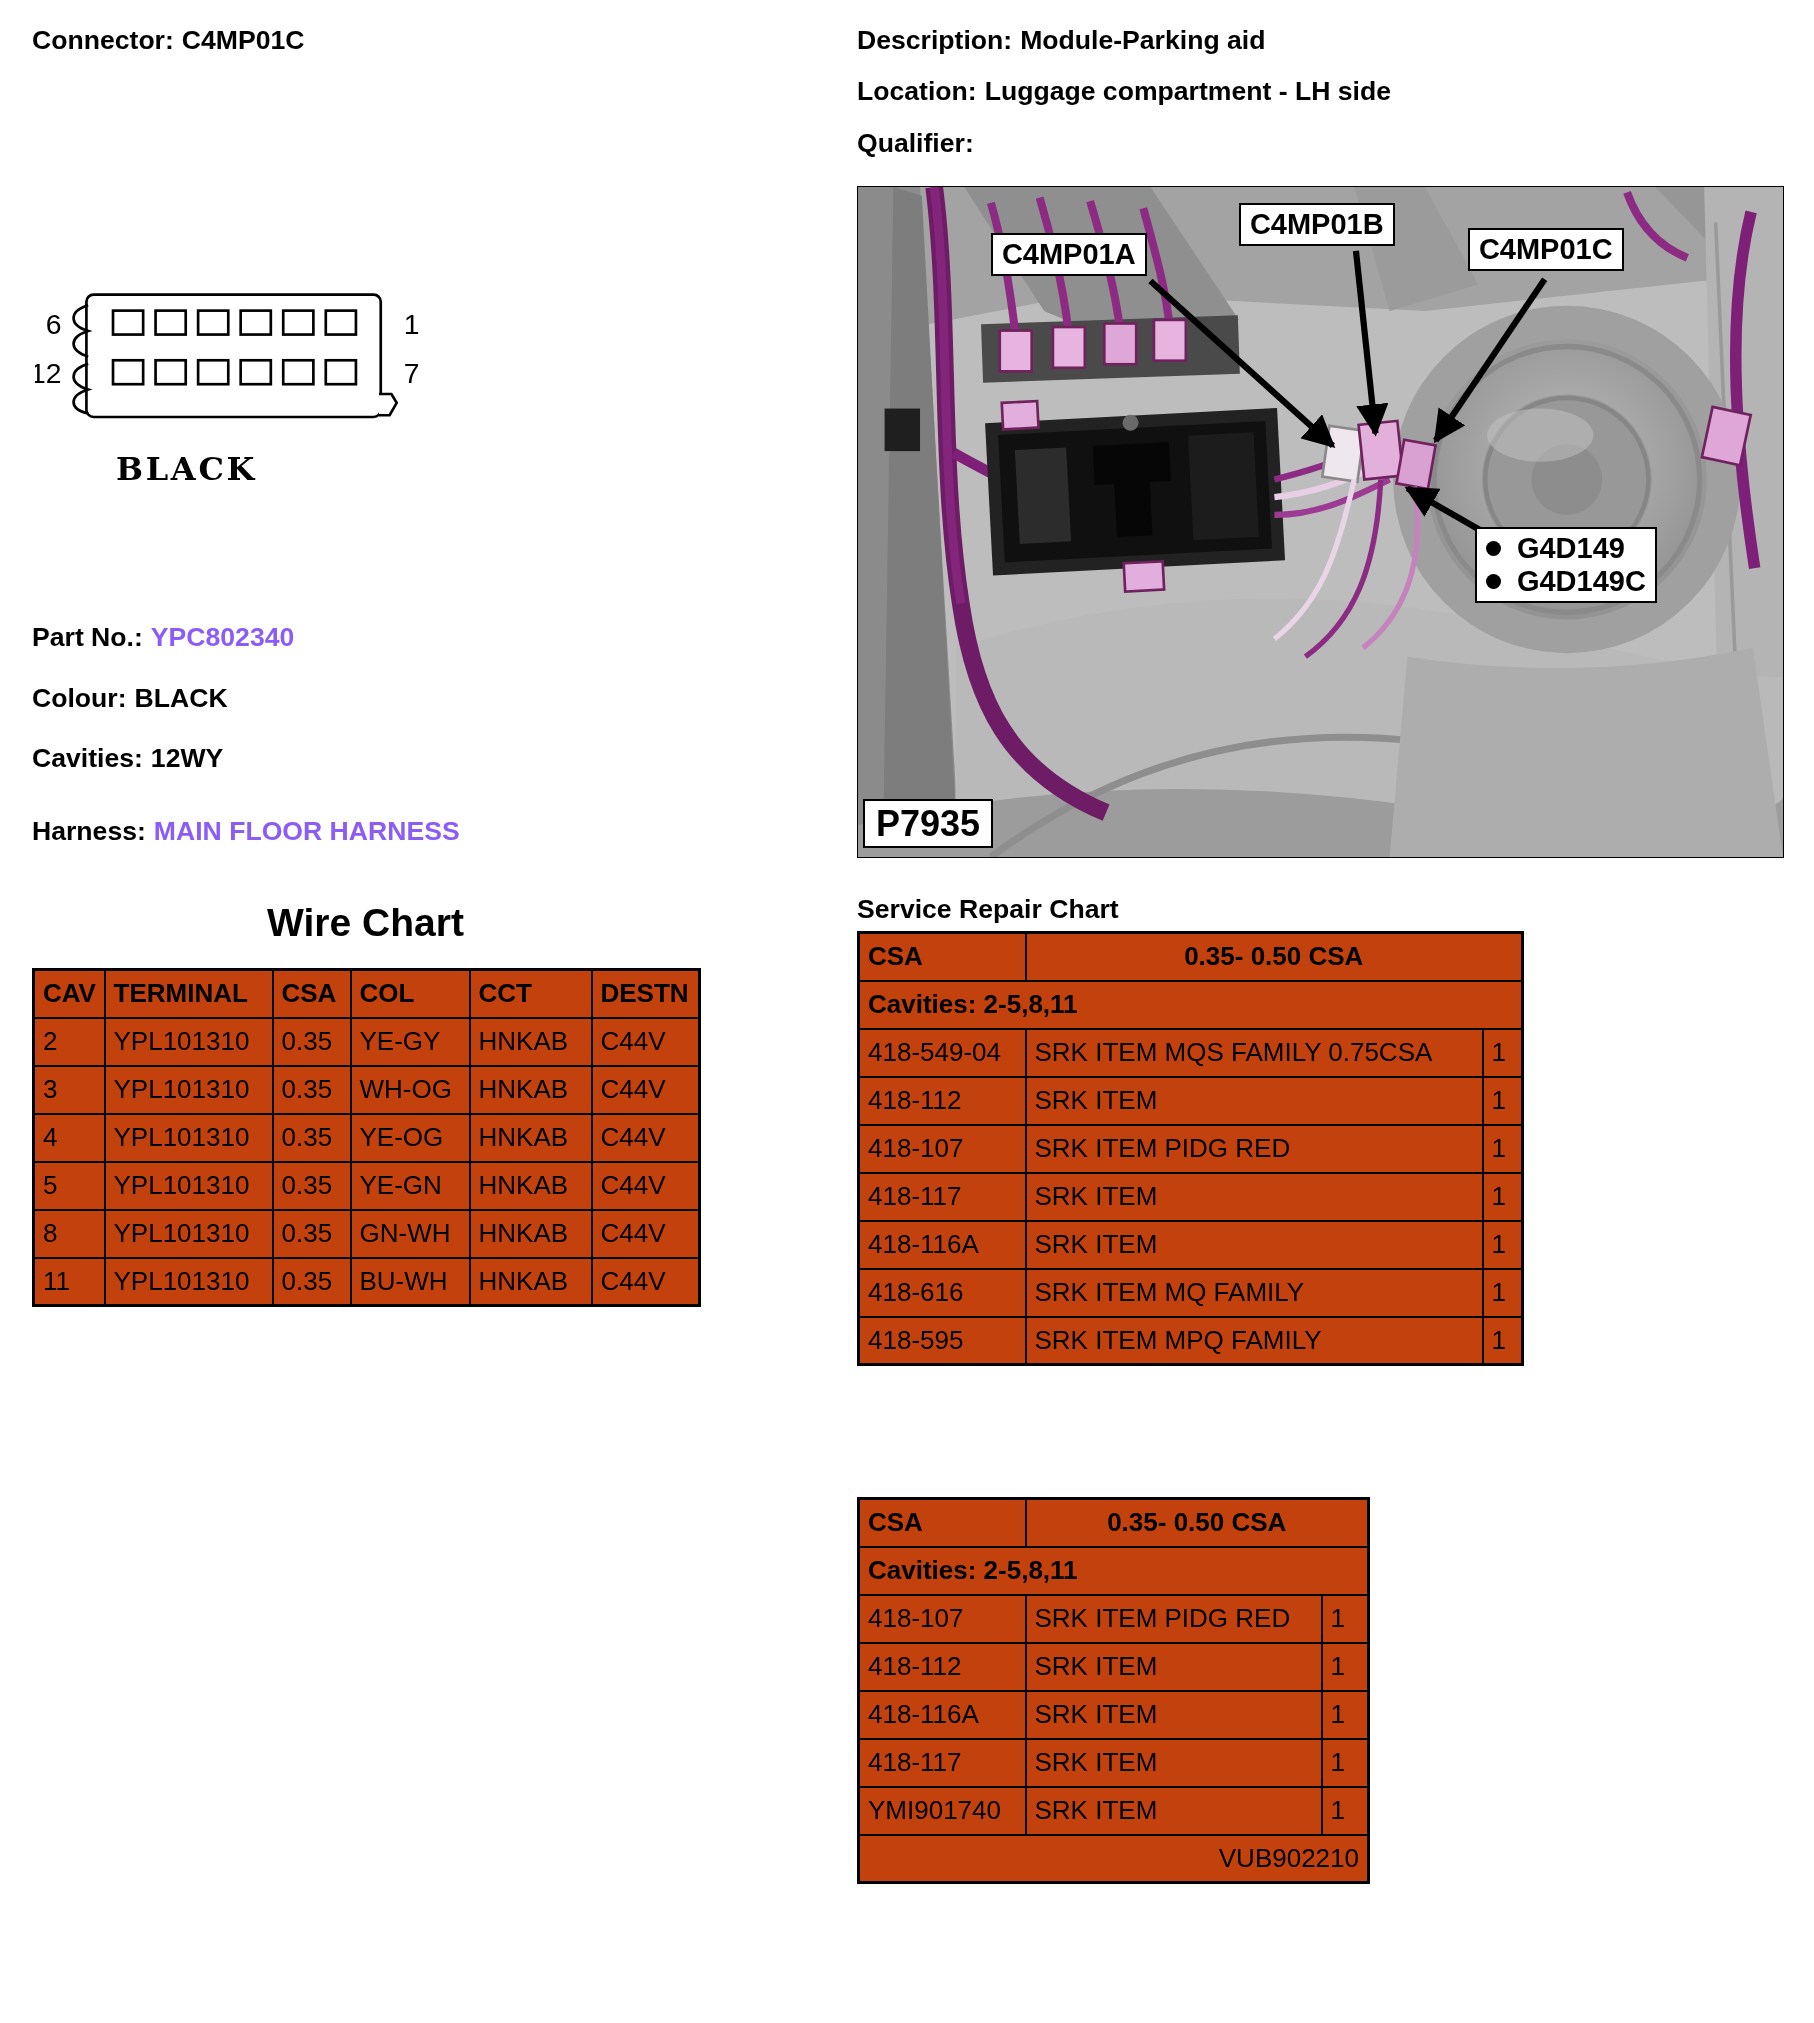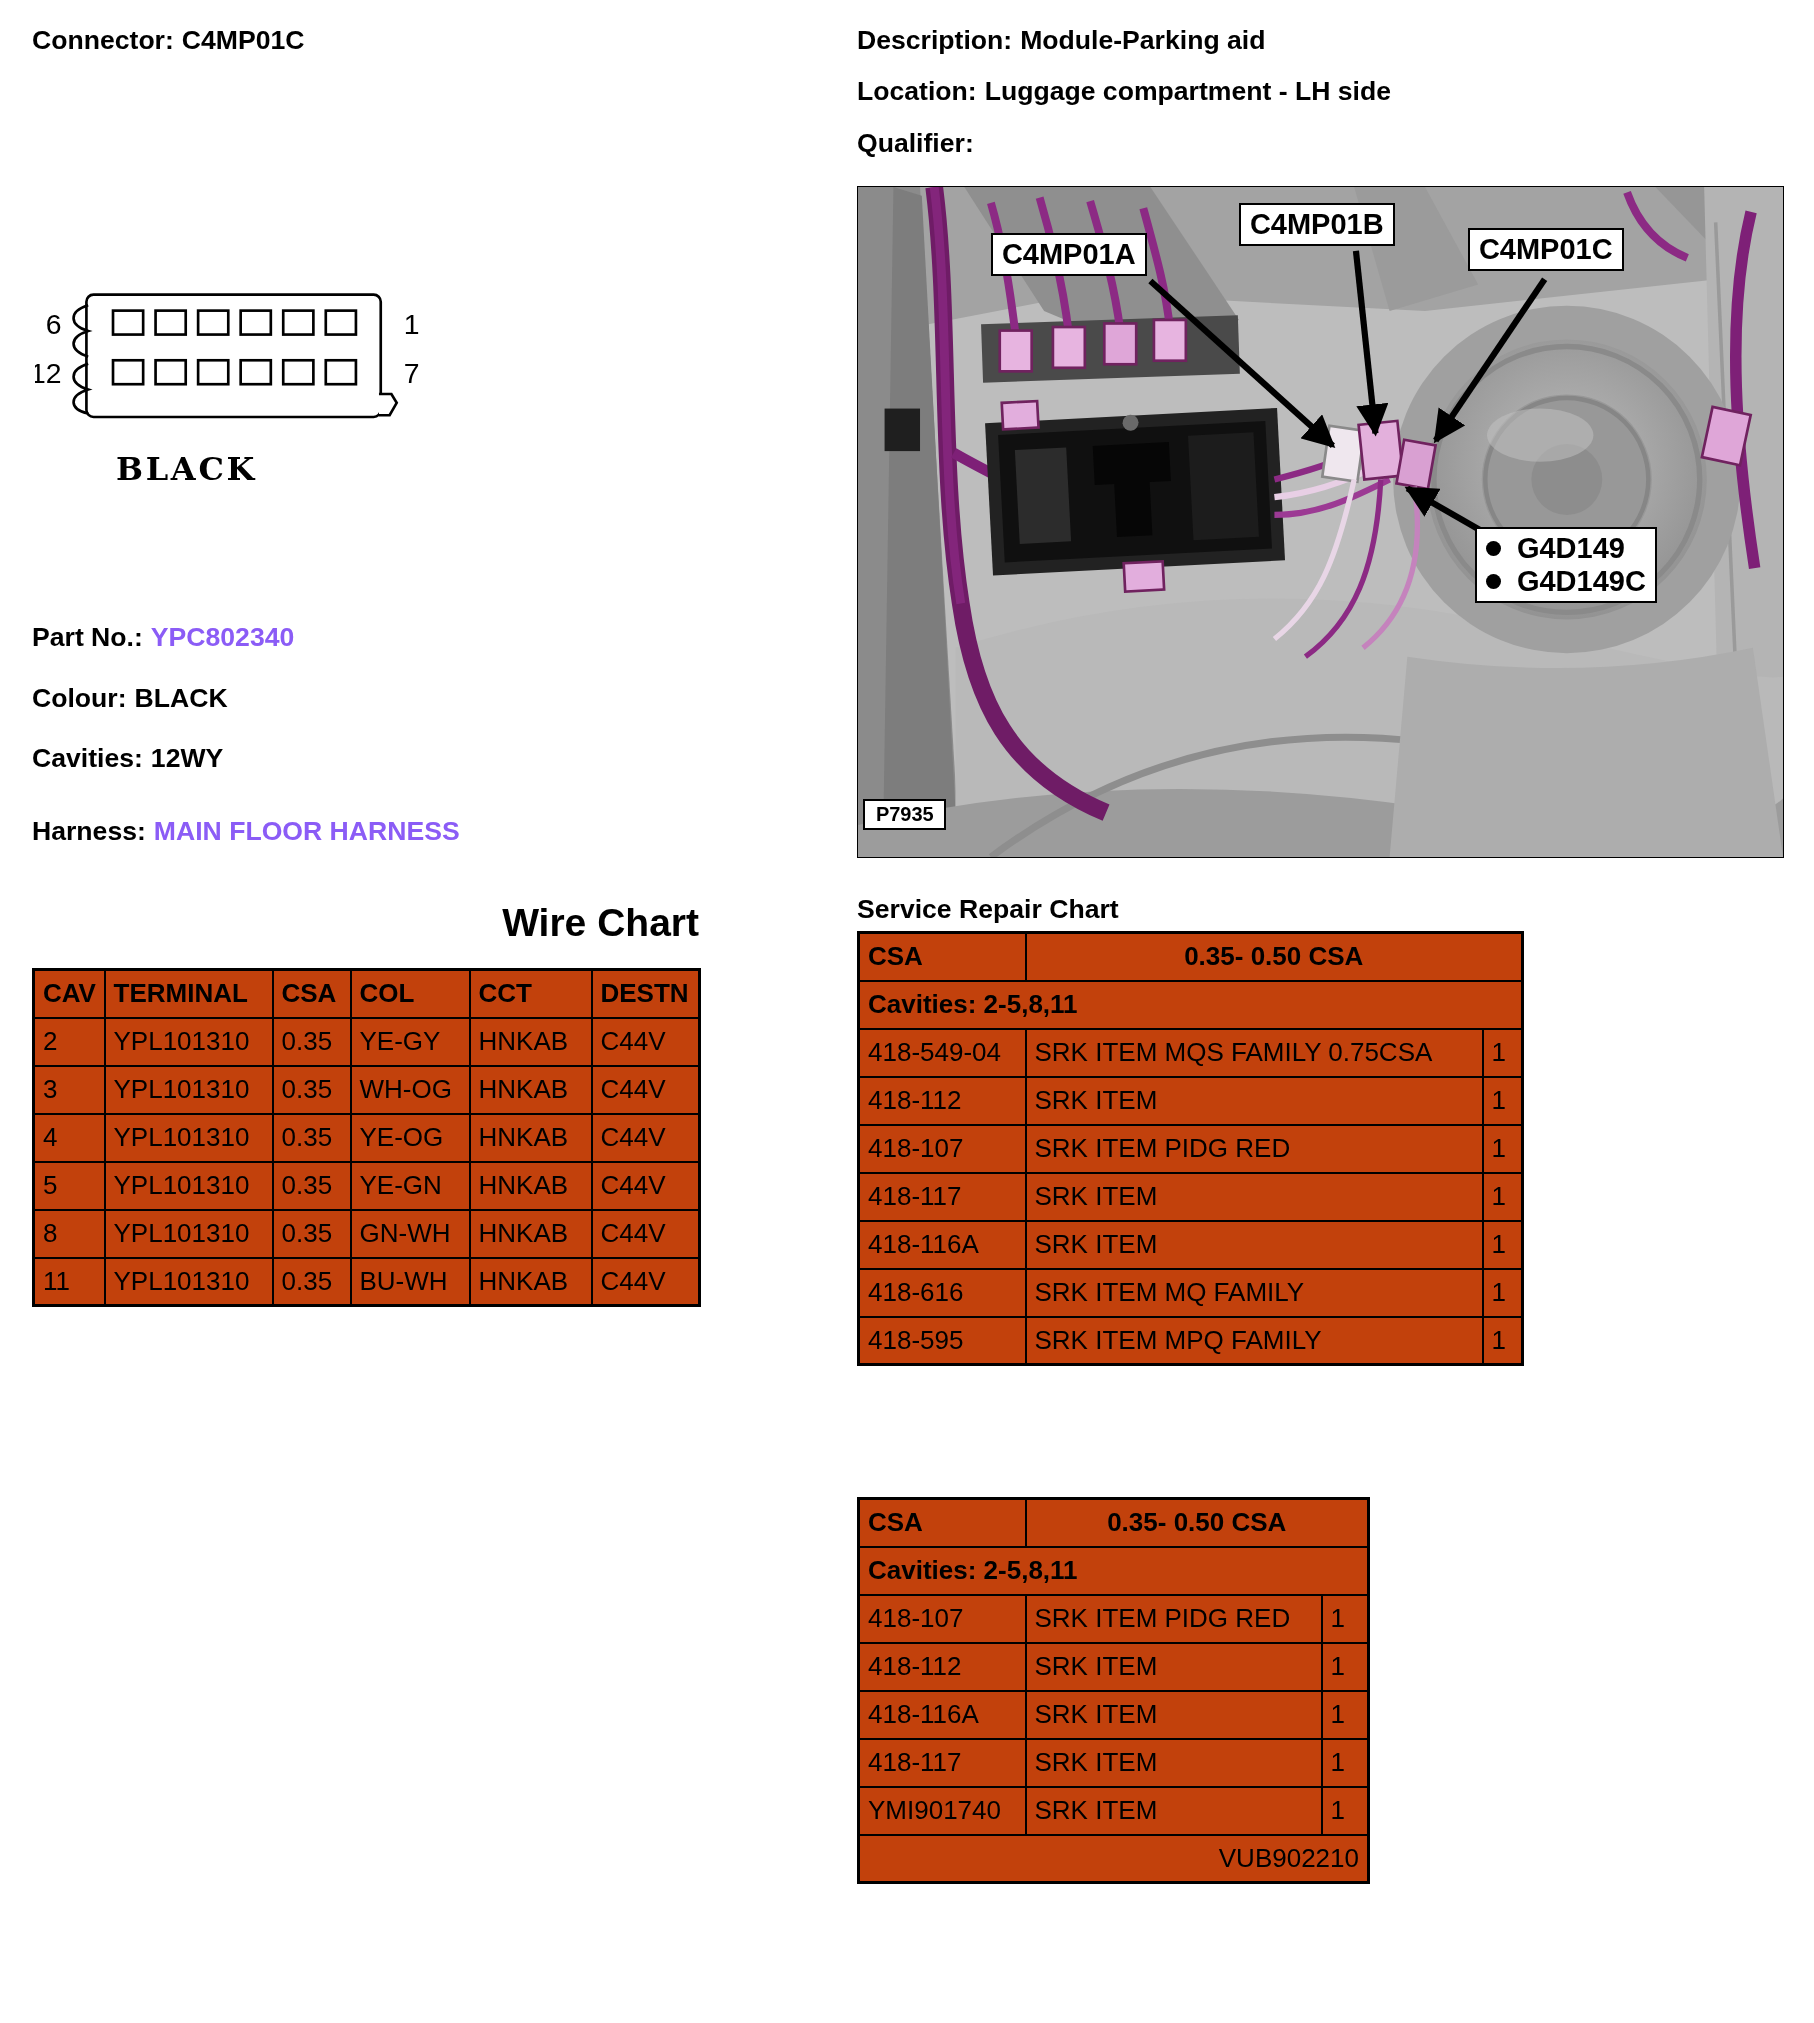--- a/index.html
+++ b/index.html
@@ -2,35 +2,35 @@
 <html style="font-size:14px"><head>
 <meta charset="utf-8">
 <style>
   * { margin:0; padding:0; box-sizing:border-box; }
   html,body { background:#fff; color:#000; font-family:"Liberation Sans", sans-serif; }
   #page { position:relative; width:1814px; height:2023px; background:#fff; overflow:hidden; }
   .abs { position:absolute; }
   .line { font-weight:bold; font-size:26.6px; white-space:nowrap; }
   .line .lbl { margin-right:8px; }
   .green { color:#8b5cf6; }
-  .wire-title { font-size:39px; font-weight:bold; text-align:right; }
+  .wire-title { font-size:39px; font-weight:bold; text-align:center; }
   .srk-title { font-size:26.6px; font-weight:bold; }
 
   table { position:absolute; border-collapse:collapse; table-layout:fixed; background:#c2410c; border:3.5px solid #000; }
   td, th { border:2.7px solid #000; font-size:26px; font-weight:normal; padding:3.5px 8px; text-align:left;
            height:48px; white-space:nowrap; overflow:hidden; }
   th, .b { font-weight:bold; }
   .center { text-align:center; }
   .right { text-align:right; }
 
   .photo { position:absolute; left:857px; top:186px; width:927px; height:672px; border:1.8px solid #000; background:#bdbdbd; }
   .photo svg.scene { position:absolute; left:0; top:0; width:100%; height:100%; }
   .plabel { position:absolute; background:#fff; border:2.7px solid #000; font-weight:bold; font-size:29px;
             line-height:1.15; padding:2.7px 8.9px; white-space:nowrap; }
-  .plabel.ref { font-size:20px; padding:1.8px 10.6px; }
+  .plabel.ref { font-size:36px; padding:1.8px 10.6px; }
   .gline { display:flex; align-items:center; gap:16px; }
   .bullet { display:inline-block; width:15px; height:15px; border-radius:50%; background:#000; flex:0 0 auto; }
 
   .pinout-wrap { position:absolute; left:35px; top:282px; width:461px; height:153px; }
   .black-label { position:absolute; left:98px; top:450px; width:177px; text-align:center;
                  font-family:"DejaVu Serif", serif; font-weight:bold; font-size:32px; letter-spacing:2.7px; }
 </style>
 </head>
 <body>
 

